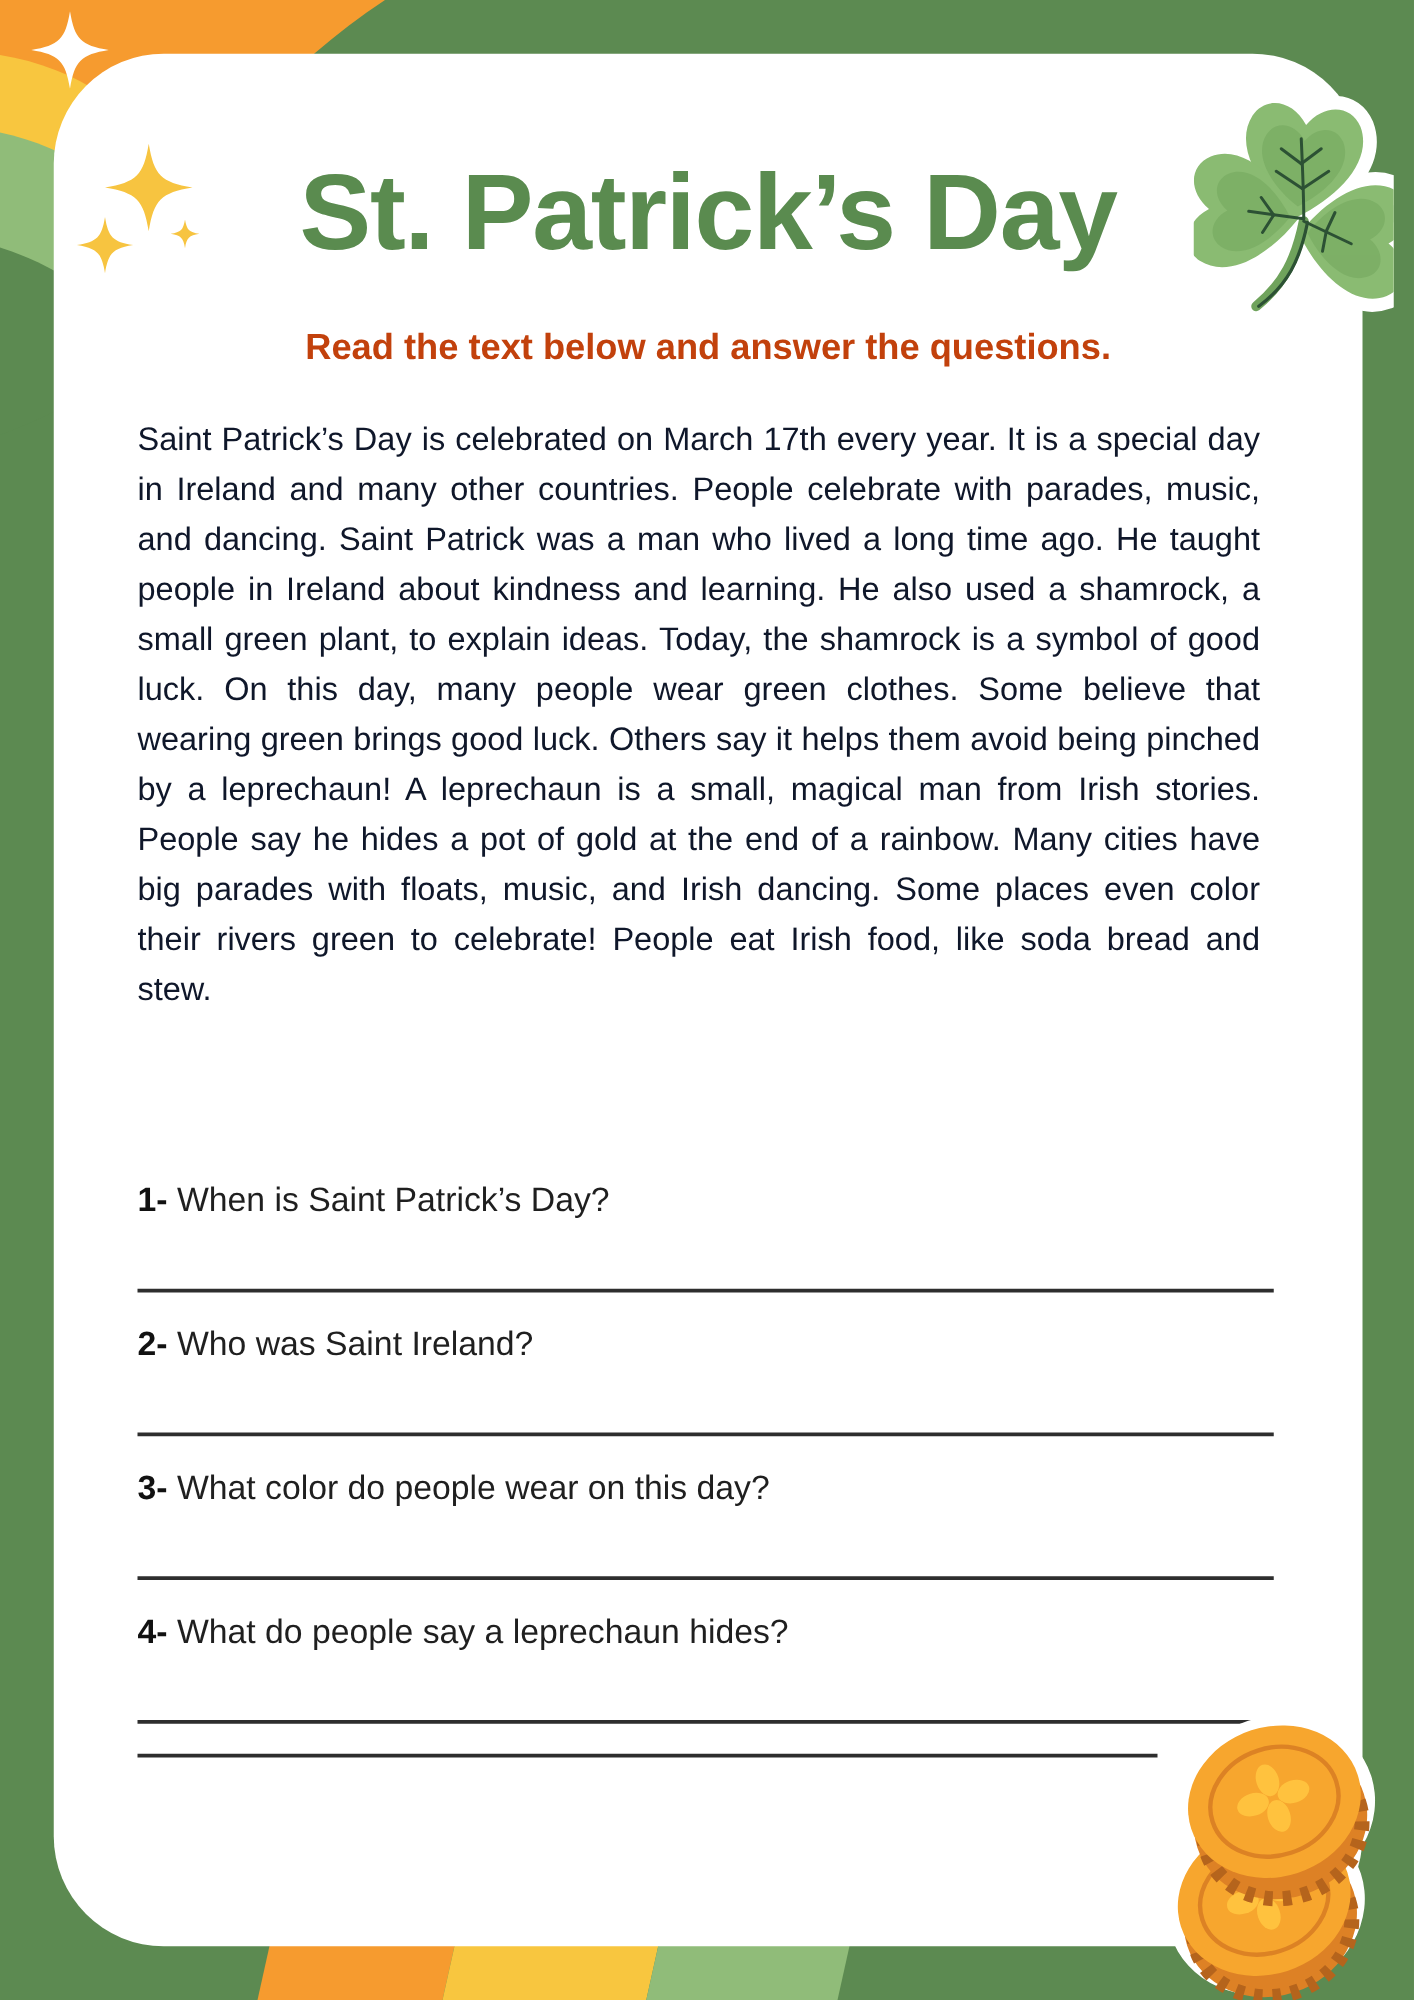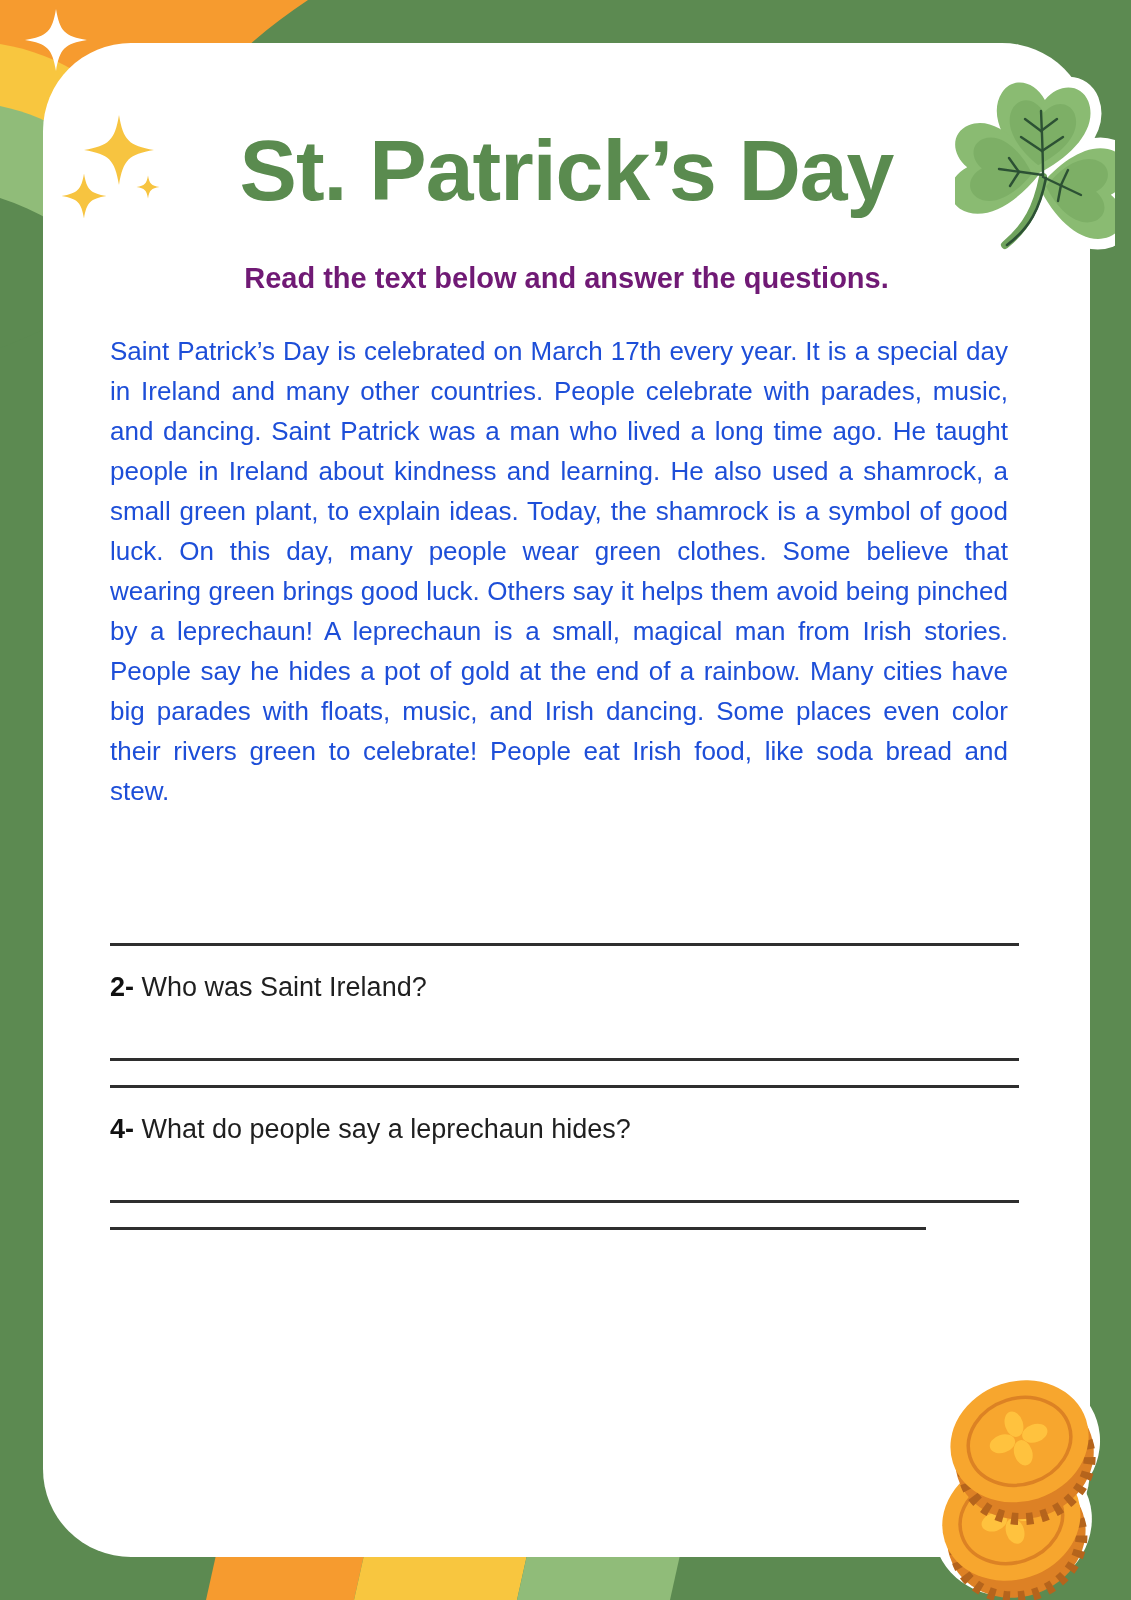--- a/index.html
+++ b/index.html
@@ -20,25 +20,25 @@
   .sparkles{position:absolute;left:10px;top:62px;width:140px;height:160px;}
   .title{
     position:absolute;left:0;right:0;top:84px;margin:0;
     text-align:center;
     font-size:86px;line-height:1;font-weight:700;
     color:#5A8B4F;letter-spacing:-1px;
   }
   .instruction{
     position:absolute;left:0;right:0;top:219px;margin:0;
     text-align:center;
-    font-size:29px;font-weight:700;color:#701a75;
+    font-size:29px;font-weight:700;color:#c2410c;
   }
   .passage{
     position:absolute;left:67px;top:288px;width:898px;margin:0;
-    font-size:26px;line-height:40px;color:#1d4ed8;
+    font-size:26px;line-height:40px;color:#0f172a;
     text-align:justify;
   }
   .questions{position:absolute;left:67px;top:900px;width:909px;}
   .q{margin:0 0 24px 0;}
   .q-text{margin:0 0 54px 0;font-size:27px;line-height:34px;color:#1f1f1f;}
   .q-num{font-weight:700;color:#111;}
   .answer-line{height:0;border-bottom:3px solid #2e2e2e;width:909px;}
   .answer-line.short{width:816px;}
   .shamrock{position:absolute;left:955px;top:75px;width:160px;height:180px;z-index:3;}
   .coins{position:absolute;left:930px;top:1370px;width:210px;height:235px;z-index:3;}
@@ -77,29 +77,31 @@
 
     <h1 class="title">St. Patrick’s Day</h1>
 
     <p class="instruction">Read the text below and answer the questions.</p>
 
     <p class="passage">Saint Patrick’s Day is celebrated on March 17th every year. It is a special day in Ireland and many other countries. People celebrate with parades, music, and dancing. Saint Patrick was a man who lived a long time ago. He taught people in Ireland about kindness and learning. He also used a shamrock, a small green plant, to explain ideas. Today, the shamrock is a symbol of good luck. On this day, many people wear green clothes. Some believe that wearing green brings good luck. Others say it helps them avoid being pinched by a leprechaun! A leprechaun is a small, magical man from Irish stories. People say he hides a pot of gold at the end of a rainbow. Many cities have big parades with floats, music, and Irish dancing. Some places even color their rivers green to celebrate! People eat Irish food, like soda bread and stew.</p>
 
     <div class="questions">
 
       <div class="q">
+        <p class="q-text"><span class="q-num">1-</span> <span>When is Saint Patrick’s Day?</span></p>
         <div class="answer-line"></div>
       </div>
 
       <div class="q">
         <p class="q-text"><span class="q-num">2-</span> <span>Who was Saint Ireland?</span></p>
         <div class="answer-line"></div>
       </div>
 
       <div class="q">
+        <p class="q-text"><span class="q-num">3-</span> <span>What color do people wear on this day?</span></p>
         <div class="answer-line"></div>
       </div>
 
       <div class="q">
         <p class="q-text"><span class="q-num">4-</span> <span>What do people say a leprechaun hides?</span></p>
         <div class="answer-line"></div>
       </div>
 
       <div class="q">
         <div class="answer-line short"></div>

